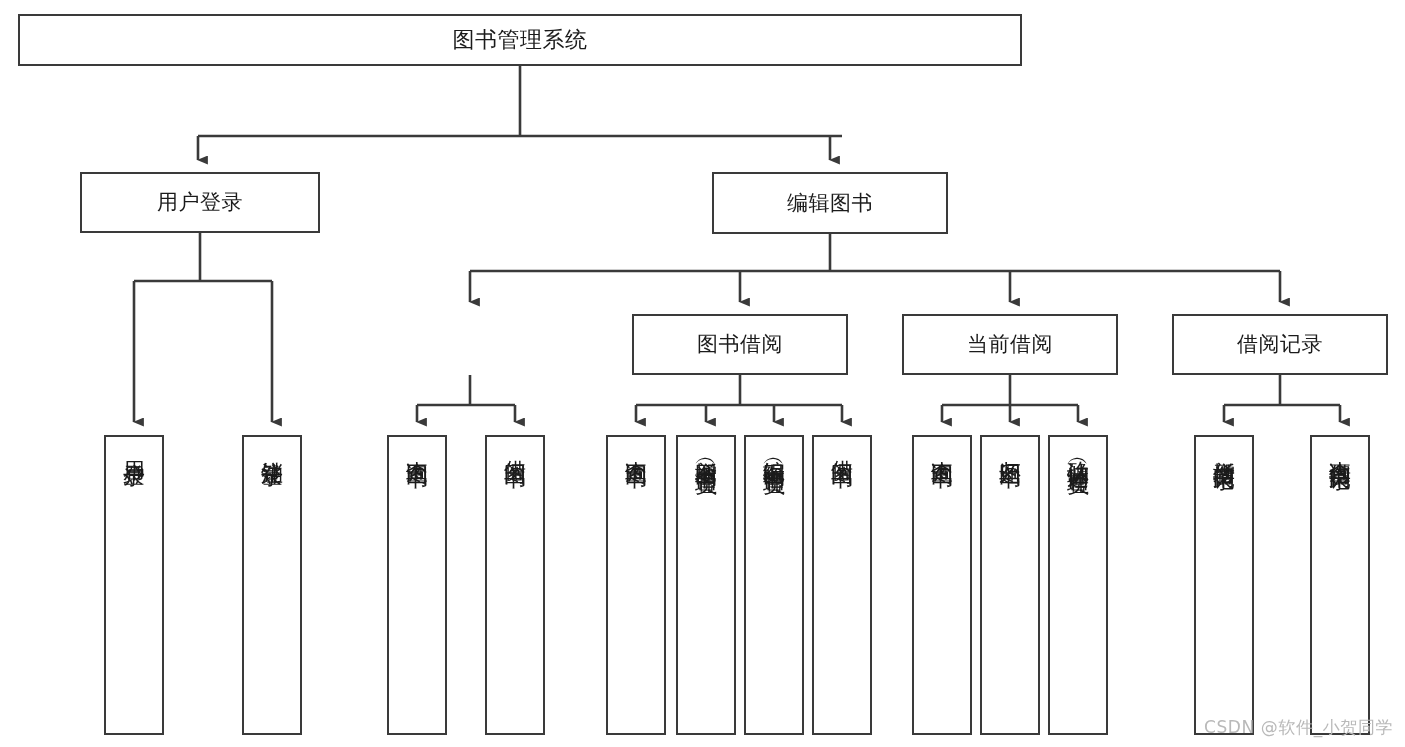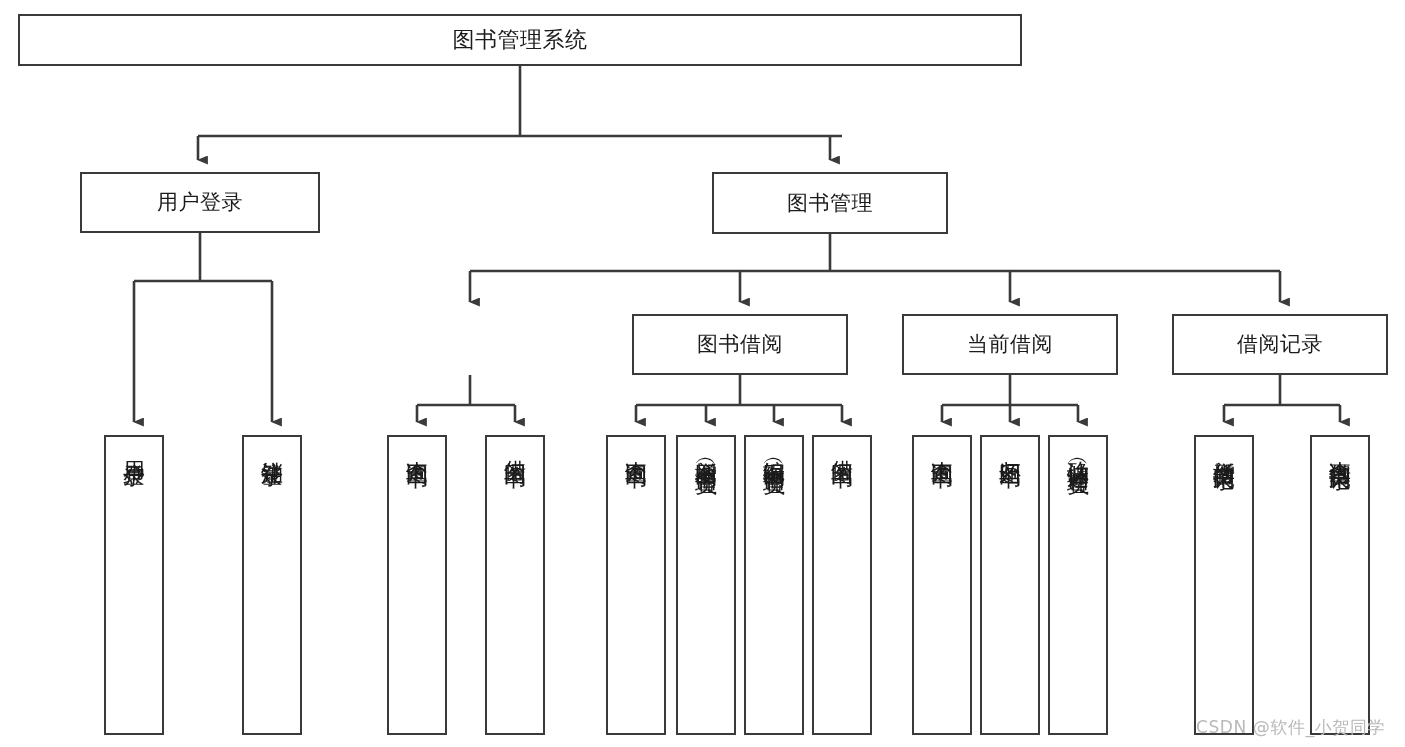--- a/index.html
+++ b/index.html
@@ -60,20 +60,21 @@
     line-height: 1;
     white-space: normal;
   }
   .watermark {
     position: absolute;
     font-size: 17px;
     color: #b9b9b9;
     letter-spacing: 0.6px;
     white-space: pre;
     user-select: none;
+    padding-left: 8px;
   }
 </style>
 </head>
 <body>
 
 <div id="canvas">
 
   <svg id="wires" viewBox="0 0 1405 747" xmlns="http://www.w3.org/2000/svg">
     <defs>
       <marker id="arw" viewBox="0 0 10 12" refX="5" refY="11" markerWidth="9" markerHeight="11" orient="auto-start-reverse" markerUnits="userSpaceOnUse">
@@ -125,21 +126,21 @@
   </svg>
 
   <div class="node root horiz" style="left:18px; top:14px; width:1004px; height:52px;">
     <span class="lbl">图书管理系统</span>
   </div>
 
   <div class="node horiz" style="left:80px; top:172px; width:240px; height:61px;">
     <span class="lbl">用户登录</span>
   </div>
   <div class="node horiz" style="left:712px; top:172px; width:236px; height:62px;">
-    <span class="lbl">图书管理</span>
+    <span class="lbl">编辑图书</span>
   </div>
 
   <div class="node horiz" style="left:902px; top:314px; width:216px; height:61px;">
     <span class="lbl">当前借阅</span>
   </div>
   <div class="node horiz" style="left:632px; top:314px; width:216px; height:61px;">
     <span class="lbl">图书借阅</span>
   </div>
   <div class="node horiz" style="left:1172px; top:314px; width:216px; height:61px;align-items:center;">
     <span class="lbl">借阅记录</span>

